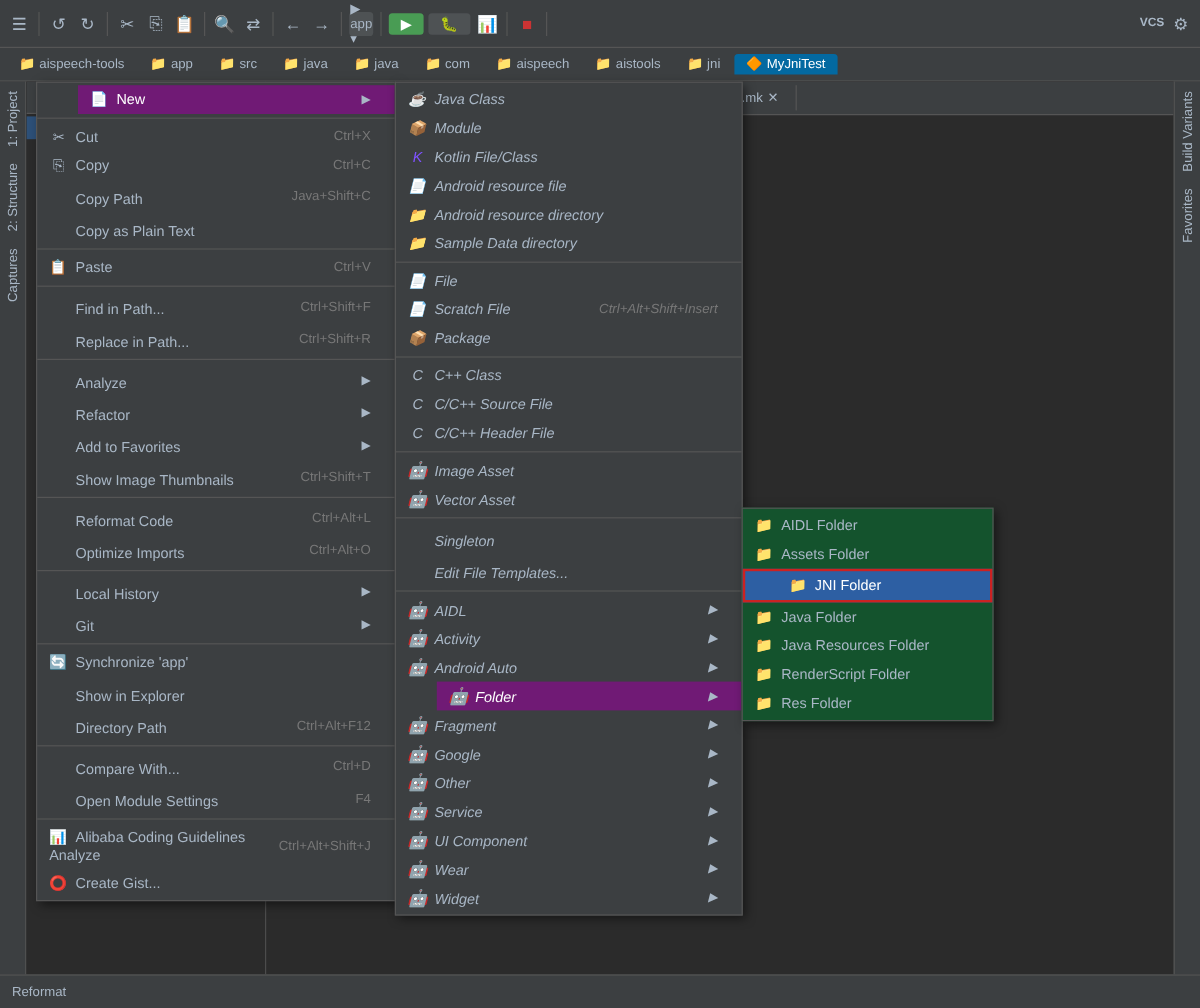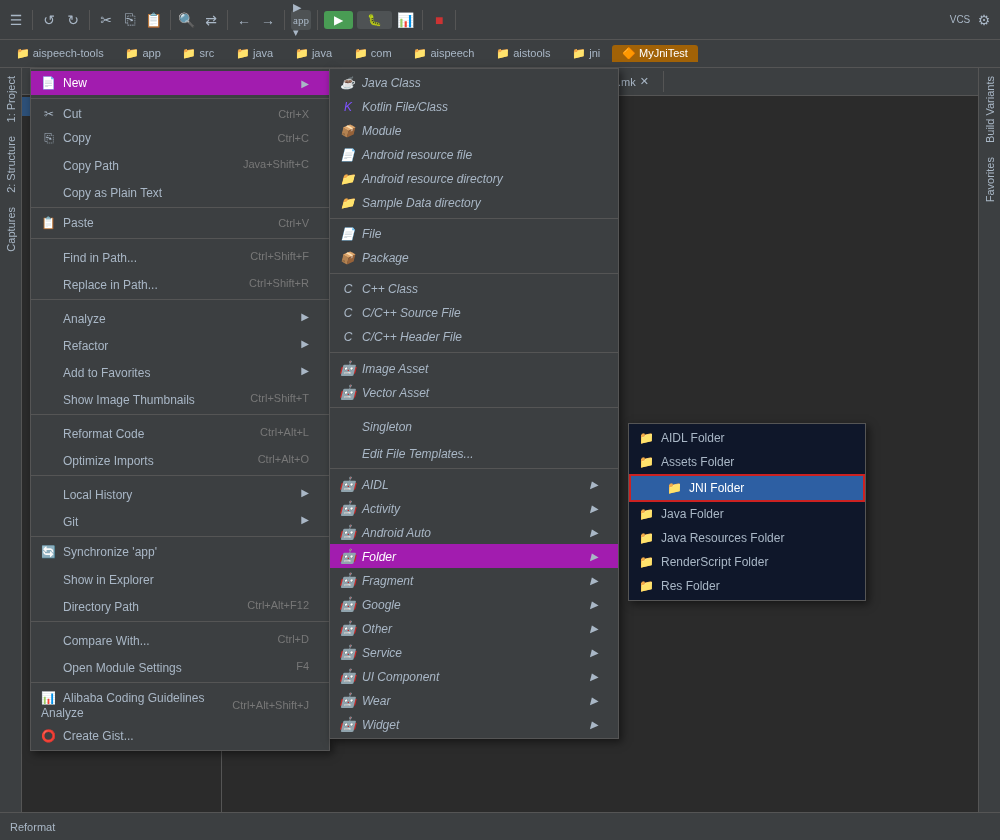--- a/index.html
+++ b/index.html
@@ -53,21 +53,21 @@
       padding: 0 6px;
       gap: 2px;
     }
     .nav-tab {
       padding: 2px 10px;
       font-size: 11px;
       color: #a9b7c6;
       cursor: pointer;
       border-radius: 3px 3px 0 0;
     }
-    .nav-tab.active { background: #a16207; color: #fff; }
+    .nav-tab.active { background: #0369a1; color: #fff; }
 
     
     .main-layout {
       display: flex;
       height: calc(840px - 40px - 28px - 28px);
     }
 
     
     .left-icons {
       width: 22px;
@@ -198,21 +198,21 @@
     .menu-item {
       padding: 4px 20px 4px 10px;
       display: flex;
       align-items: center;
       justify-content: space-between;
       cursor: pointer;
       font-size: 12px;
       color: #a9b7c6;
       position: relative;
     }
-    .menu-item.highlighted { background: #a21caf; color: #fff; }
+    .menu-item.highlighted { background: #701a75; color: #fff; margin-left: 34px; }
     .menu-item .shortcut { color: #777; font-size: 11px; margin-left: 20px; }
     .menu-item .arrow { color: #a9b7c6; font-size: 10px; }
     .menu-sep { height: 1px; background: #555; margin: 3px 0; }
     .menu-item-icon { width: 16px; height: 16px; margin-right: 6px; display: inline-flex; align-items: center; justify-content: center; }
 
     
     .menu-l2 {
       position: absolute;
       top: 0px;
       left: 299px;
@@ -223,27 +223,26 @@
       z-index: 101;
       padding: 2px 0;
       font-style: italic;
     }
 
     
     .menu-l3 {
       position: absolute;
       top: 355px;
       left: 588px;
-      width: 238px;
-      background: #0f172a;
+      width: 210px;
+      background: #14532d;
       border: 1px solid #555;
       box-shadow: 3px 3px 8px rgba(0,0,0,0.5);
       z-index: 102;
       padding: 2px 0;
-      margin-left: 10px;
     }
     .menu-item.jni-selected {
       background: #2d6099;
       color: #fff;
       border: 2px solid #cc3333;
     }
 
     .android-icon { color: #a4c639; font-size: 14px; }
     .folder-menu-icon { color: #c5a64e; font-size: 12px; }
   </style>
@@ -259,30 +258,30 @@
   <span class="toolbar-icon">✂</span>
   <span class="toolbar-icon">⎘</span>
   <span class="toolbar-icon">📋</span>
   <span class="toolbar-sep"></span>
   <span class="toolbar-icon">🔍</span>
   <span class="toolbar-icon">⇄</span>
   <span class="toolbar-sep"></span>
   <span class="toolbar-icon">←</span>
   <span class="toolbar-icon">→</span>
   <span class="toolbar-sep"></span>
-  <span class="toolbar-icon" style="background:#4e5254; padding: 2px 8px; border-radius:3px; font-size:11px; color:#a9b7c6;font-family:Liberation Serif, serif;">▶ app ▾</span>
+  <span class="toolbar-icon" style="background:#4e5254; padding: 2px 8px; border-radius:3px; font-size:11px; color:#a9b7c6;">▶ app ▾</span>
   <span class="toolbar-sep"></span>
   <button class="run-btn">▶</button>
   <button class="run-btn" style="background:#4e5254;">🐛</button>
   <span class="toolbar-icon">📊</span>
   <span class="toolbar-sep"></span>
   <span class="toolbar-icon" style="color:#cc3333;">■</span>
   <span class="toolbar-sep"></span>
   <span style="flex:1"></span>
-  <span class="toolbar-icon" style="font-size:10px;">VCS</span>
+  <span class="toolbar-icon" style="font-size:10px;font-weight:bold;">VCS</span>
   <span class="toolbar-icon">⚙</span>
 </div>
 
 <div class="nav-tabs">
   <span class="nav-tab">📁 aispeech-tools</span>
   <span class="nav-tab">📁 app</span>
   <span class="nav-tab">📁 src</span>
   <span class="nav-tab">📁 java</span>
   <span class="nav-tab">📁 java</span>
   <span class="nav-tab">📁 com</span>
@@ -526,37 +525,41 @@
     <div class="menu-item">
       <span><span class="menu-item-icon">⭕</span>Create Gist...</span>
     </div>
   </div>
 
   <div class="menu-l2">
     <div class="menu-item">
       <span><span class="menu-item-icon" style="color:#4e9a9a;">☕</span>Java Class</span>
     </div>
     <div class="menu-item">
+      <span><span class="menu-item-icon">📦</span>Module</span>
+    </div>
+    <div class="menu-item">
       <span><span class="menu-item-icon" style="color:#7f52ff;">K</span>Kotlin File/Class</span>
     </div>
     <div class="menu-item">
-      <span><span class="menu-item-icon">📦</span>Module</span>
-    </div>
-    <div class="menu-item">
       <span><span class="menu-item-icon">📄</span>Android resource file</span>
     </div>
     <div class="menu-item">
       <span><span class="menu-item-icon">📁</span>Android resource directory</span>
     </div>
     <div class="menu-item">
       <span><span class="menu-item-icon">📁</span>Sample Data directory</span>
     </div>
     <div class="menu-sep"></div>
     <div class="menu-item">
       <span><span class="menu-item-icon">📄</span>File</span>
+    </div>
+    <div class="menu-item">
+      <span><span class="menu-item-icon">📄</span>Scratch File</span>
+      <span class="shortcut">Ctrl+Alt+Shift+Insert</span>
     </div>
     <div class="menu-item">
       <span><span class="menu-item-icon">📦</span>Package</span>
     </div>
     <div class="menu-sep"></div>
     <div class="menu-item">
       <span><span class="menu-item-icon">C</span>C++ Class</span>
     </div>
     <div class="menu-item">
       <span><span class="menu-item-icon">C</span>C/C++ Source File</span>

